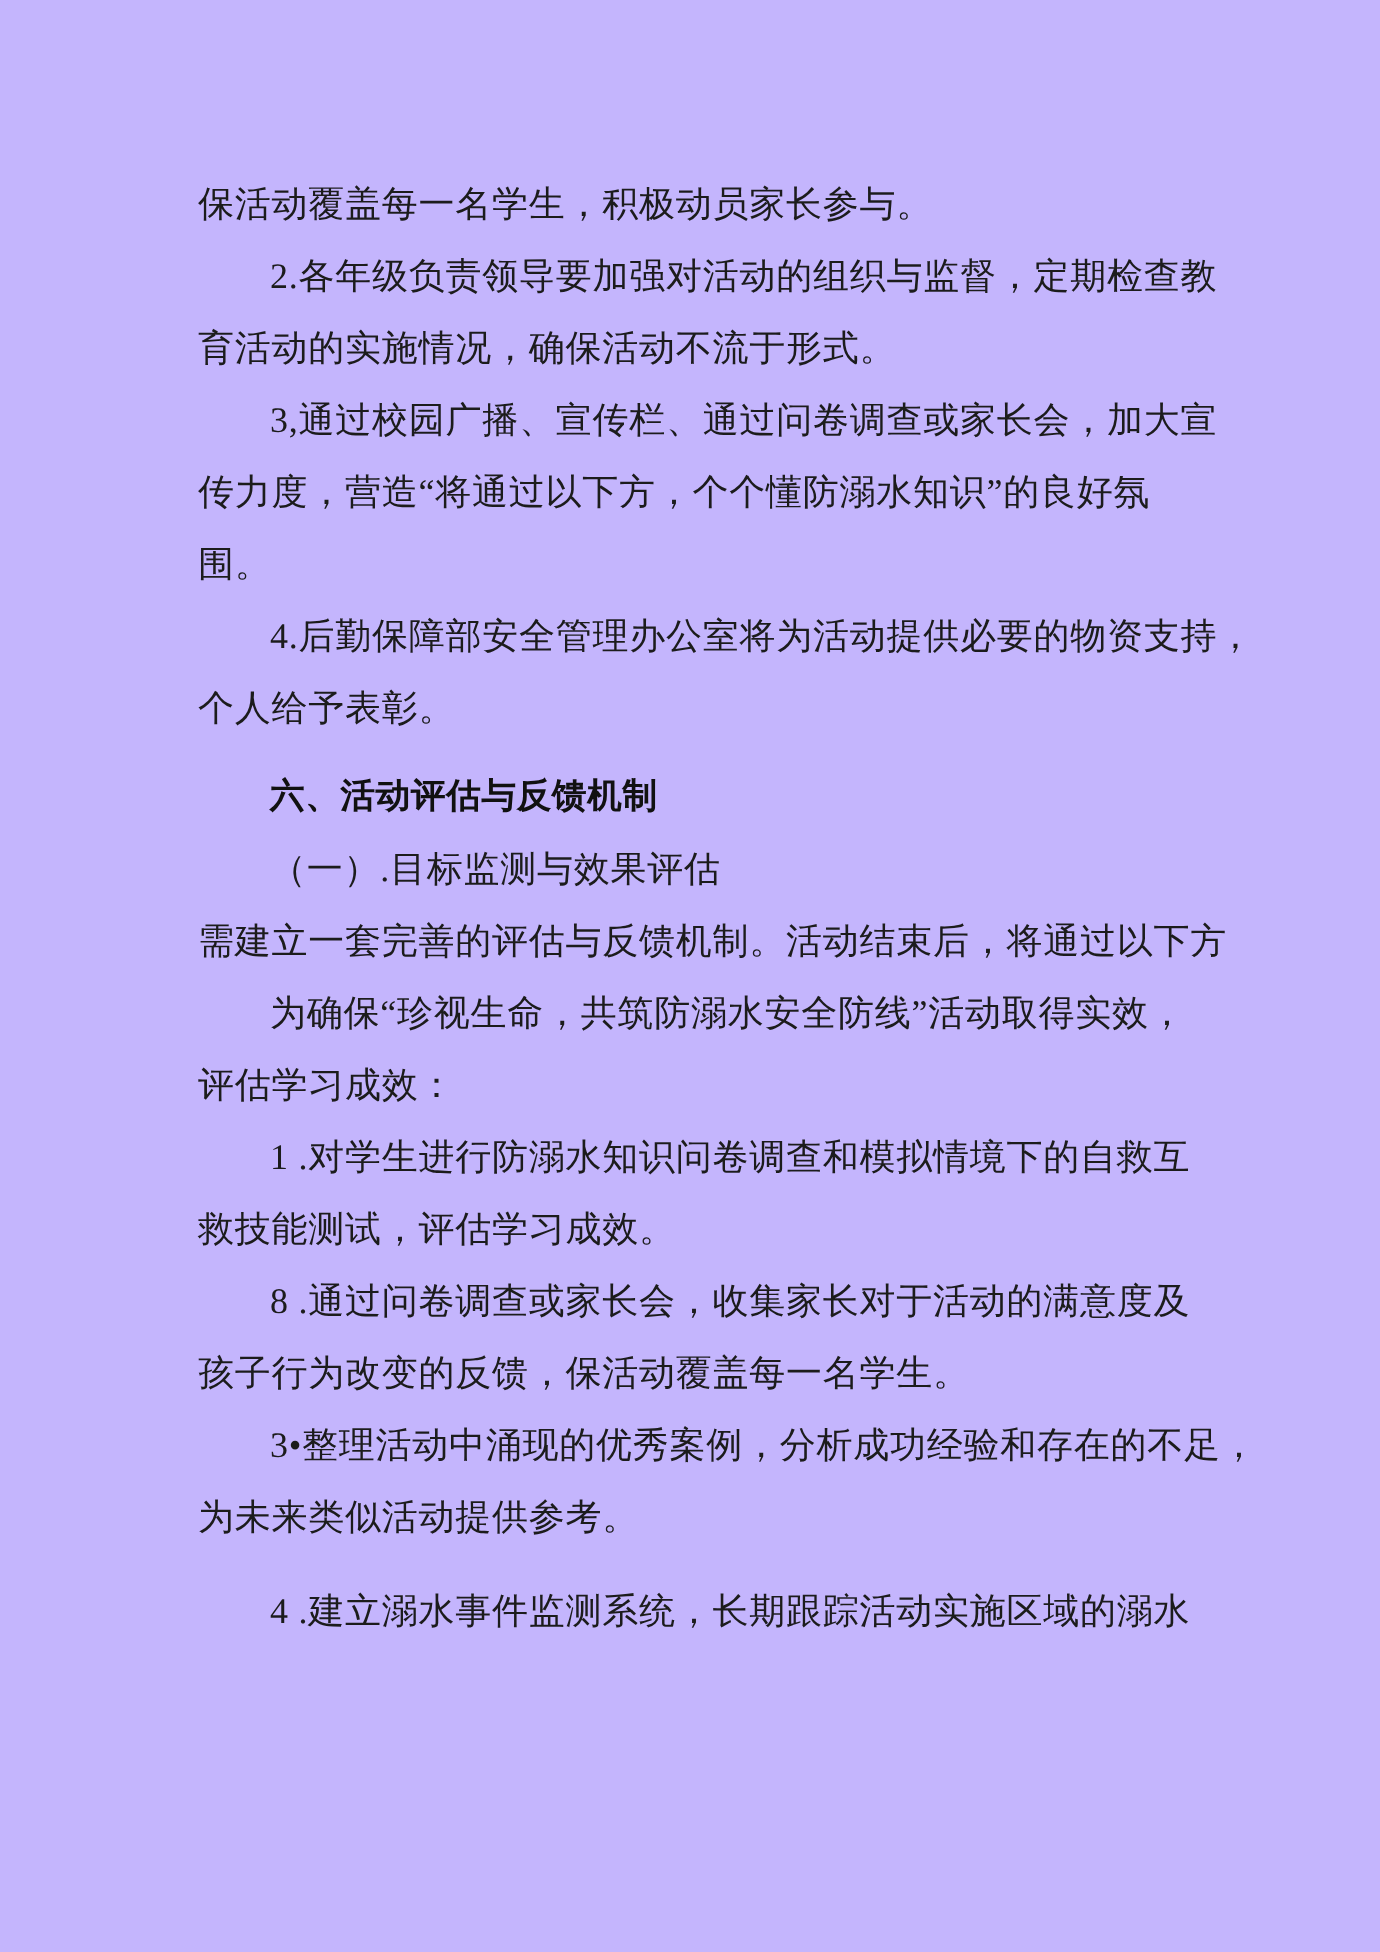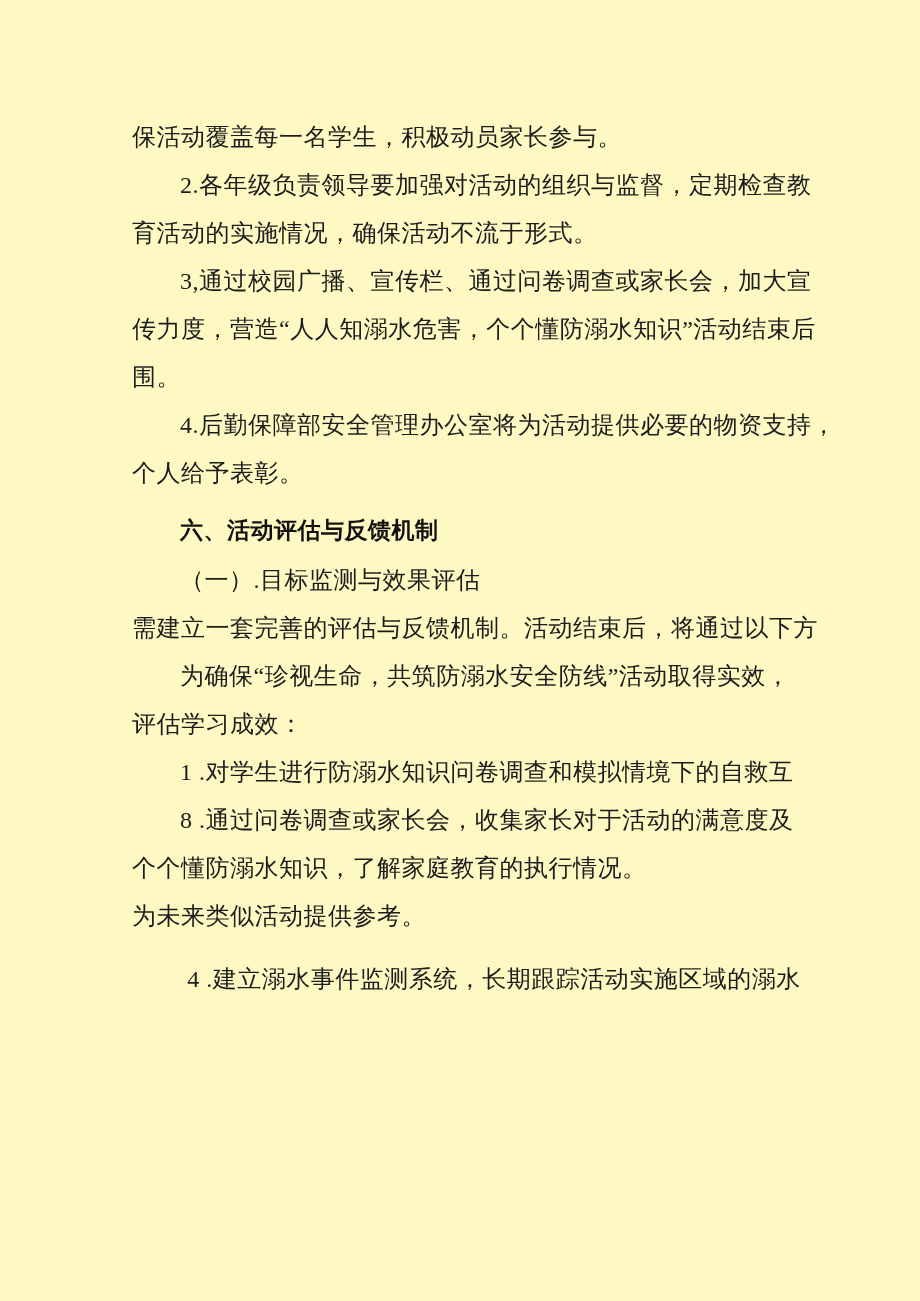--- a/index.html
+++ b/index.html
@@ -4,21 +4,21 @@
 <style>
   html, body {
     margin: 0;
     padding: 0;
     background: #ffffff;
   }
   .page {
     position: relative;
     width: 920px;
     height: 1301px;
-    background: #fef9c3;
+    background: #c4b5fd;
     overflow: hidden;
     font-family: "Liberation Serif", "DejaVu Serif", serif;
     color: #1c1c1c;
   }
   .content {
     position: absolute;
     left: 132px;
     top: 113px;
     width: 676px;
   }
@@ -37,40 +37,41 @@
     font-weight: bold;
     font-size: 23px;
     line-height: 48px;
     letter-spacing: 0.5px;
     margin-top: 9px;
     margin-bottom: 2px;
     color: #111111;
   }
   .gap-before {
     margin-top: 15px;
-    text-align: center;
   }
 </style>
 </head>
 <body>
 
 <div class="page">
   <div class="content">
     <div class="line">保活动覆盖每一名学生，积极动员家长参与。</div>
     <div class="line indent">2.各年级负责领导要加强对活动的组织与监督，定期检查教</div>
     <div class="line">育活动的实施情况，确保活动不流于形式。</div>
     <div class="line indent">3,通过校园广播、宣传栏、通过问卷调查或家长会，加大宣</div>
-    <div class="line">传力度，营造“人人知溺水危害，个个懂防溺水知识”活动结束后</div>
+    <div class="line">传力度，营造“将通过以下方，个个懂防溺水知识”的良好氛</div>
     <div class="line">围。</div>
     <div class="line indent">4.后勤保障部安全管理办公室将为活动提供必要的物资支持，</div>
     <div class="line">个人给予表彰。</div>
     <div class="heading indent">六、活动评估与反馈机制</div>
     <div class="line indent">（一）.目标监测与效果评估</div>
     <div class="line">需建立一套完善的评估与反馈机制。活动结束后，将通过以下方</div>
     <div class="line indent">为确保“珍视生命，共筑防溺水安全防线”活动取得实效，</div>
     <div class="line">评估学习成效：</div>
     <div class="line indent">1 .对学生进行防溺水知识问卷调查和模拟情境下的自救互</div>
+    <div class="line">救技能测试，评估学习成效。</div>
     <div class="line indent">8 .通过问卷调查或家长会，收集家长对于活动的满意度及</div>
-    <div class="line">个个懂防溺水知识，了解家庭教育的执行情况。</div>
+    <div class="line">孩子行为改变的反馈，保活动覆盖每一名学生。</div>
+    <div class="line indent">3•整理活动中涌现的优秀案例，分析成功经验和存在的不足，</div>
     <div class="line">为未来类似活动提供参考。</div>
     <div class="line indent gap-before">4 .建立溺水事件监测系统，长期跟踪活动实施区域的溺水</div>
   </div>
 </div>
 
 </body></html>

